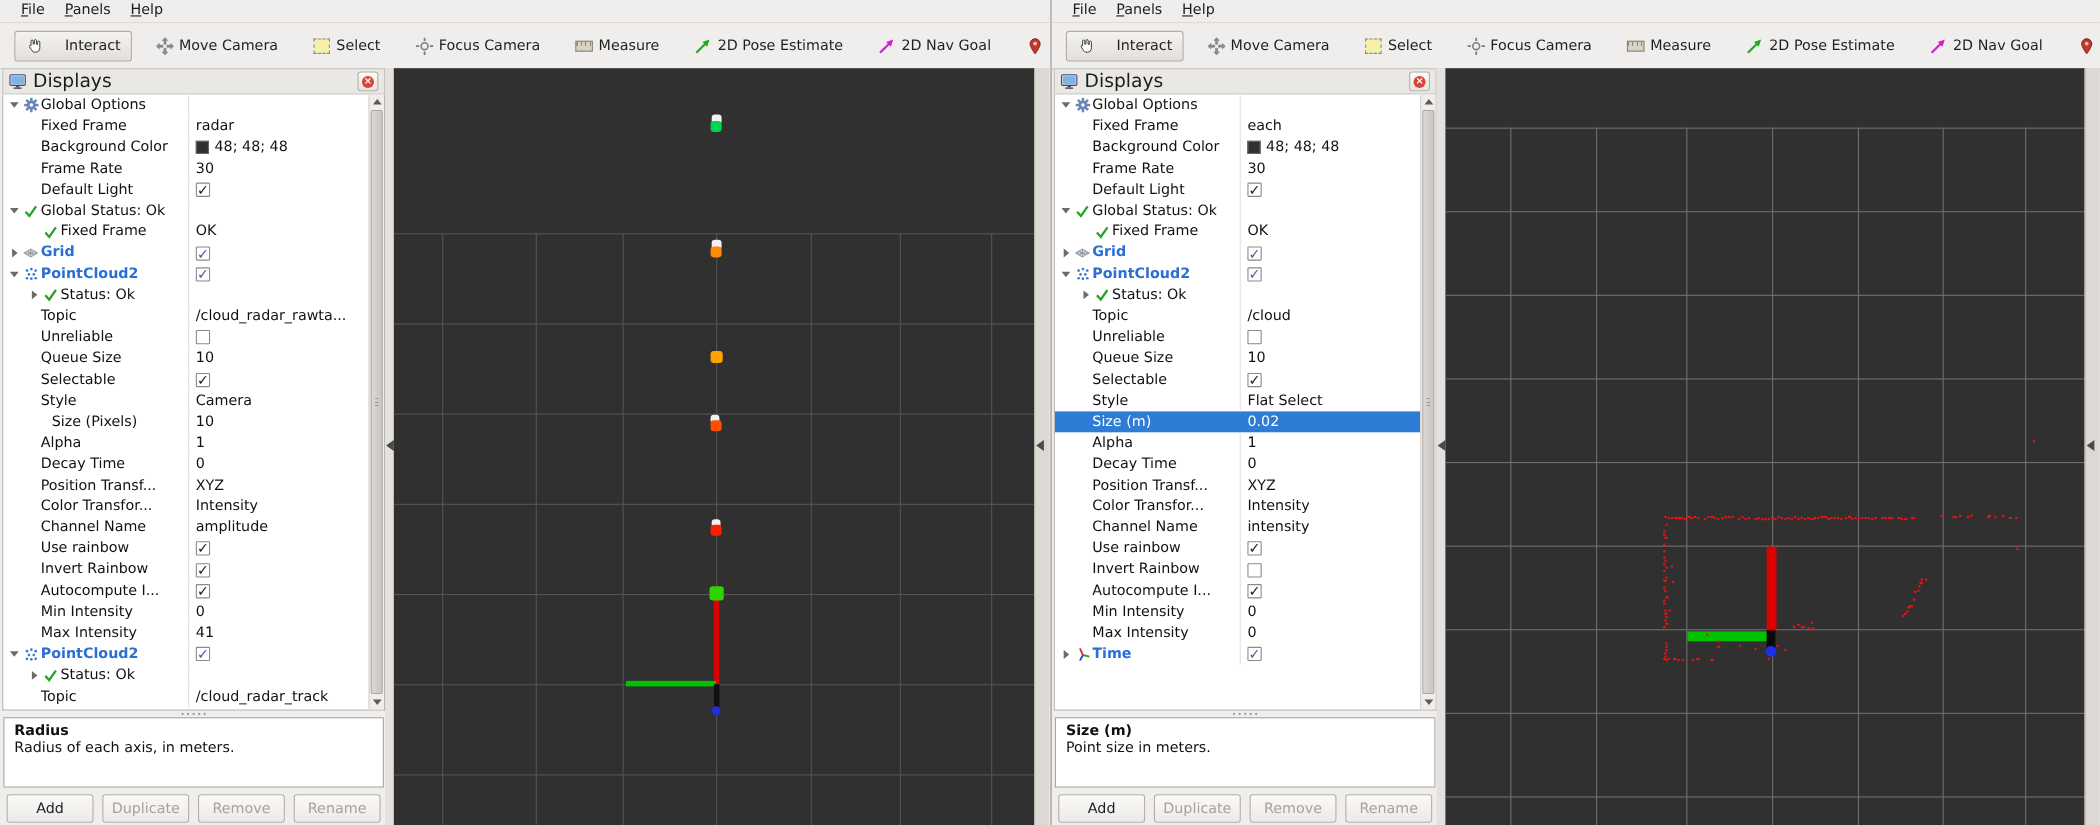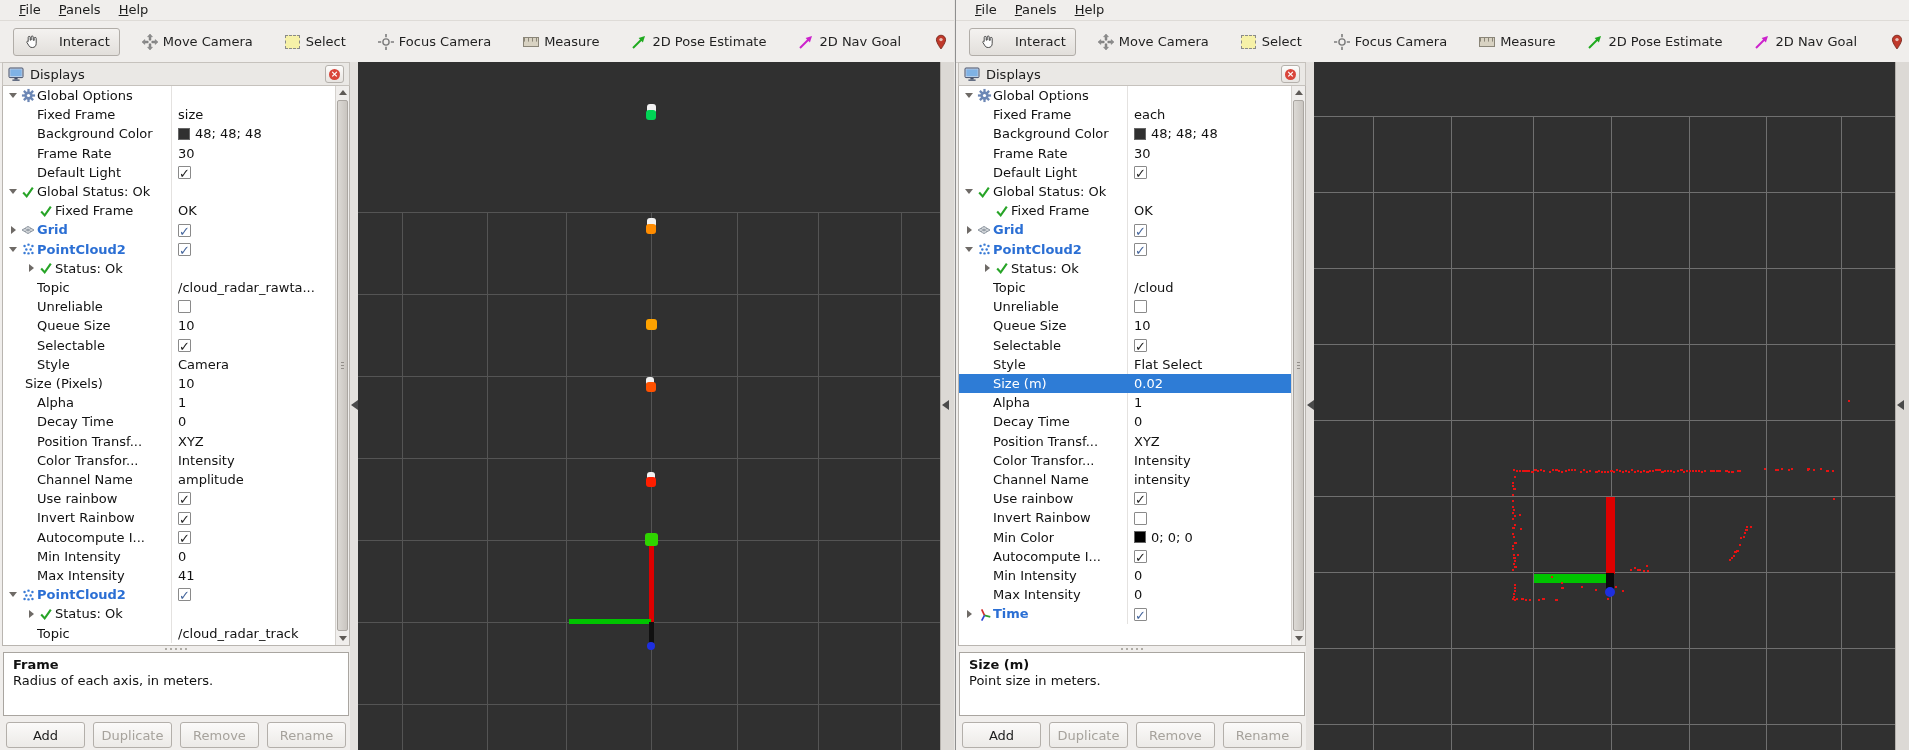--- a/index.html
+++ b/index.html
@@ -28,21 +28,21 @@
   .ticon svg{display:block;}
   .sel-box{width:13px;height:12px;background:#f6f1a8;border:1.4px dashed #8a8a8a;}
   .ruler-box{width:16px;height:8px;background:#d8d2c2;border:1px solid #8a8578;
              background-image:repeating-linear-gradient(90deg,#8a8578 0 1px,transparent 1px 4px);background-size:100% 45%;background-repeat:no-repeat;}
   .spacer{flex:1;}
 
   
   .panel{position:absolute;top:62px;left:2px;width:348px;bottom:0;background:#f0eeec;}
   .panel-header{position:absolute;top:0;left:0;right:0;height:24px;background:#eae8e5;
                 border:1px solid #c6c2bd;display:flex;align-items:center;padding:0 5px;box-sizing:border-box;}
-  .panel-title{font-size:13px;color:#1b1b1b;margin-left:6px;}
+  .panel-title{font-size:17px;color:#1b1b1b;margin-left:6px;}
   .close-btn{margin-left:auto;width:17px;height:16px;border:1px solid #b5b1ac;border-radius:3px;
              background:linear-gradient(#fdfcfb,#e7e4e1);display:flex;align-items:center;justify-content:center;}
   .close-dot{width:11px;height:11px;border-radius:50%;background:#d9453a;color:#fff;font-size:9px;font-weight:bold;
              line-height:11px;text-align:center;}
   .tree{position:absolute;top:24px;left:0;right:0;height:560px;background:#fff;
         border:1px solid #b9b5b0;border-top:none;box-sizing:border-box;overflow:hidden;}
   .rows{position:absolute;top:0;left:0;right:13px;bottom:0;overflow:hidden;}
   .row{display:flex;font-size:13px;color:#111;}
   .row.selected{background:#2e7cd6;}
   .row.selected .tree-label,.row.selected .val-col{color:#fff;}
@@ -206,21 +206,21 @@
             <div class="val-col"></div>
           </div>
           <div class="row" style="height: 19.2069px; line-height: 19.2069px;">
             <div class="lbl-col" style="padding-left: 22px;">
               <span class="exp">
                 <i></i>
               </span>
               <span class="tree-label">Fixed Frame</span>
             </div>
             <div class="val-col">
-              <span>size</span>
+              <span>radar</span>
             </div>
           </div>
           <div class="row" style="height: 19.2069px; line-height: 19.2069px;">
             <div class="lbl-col" style="padding-left: 22px;">
               <span class="exp">
                 <i></i>
               </span>
               <span class="tree-label">Background Color</span>
             </div>
             <div class="val-col">
@@ -392,21 +392,21 @@
               <span class="exp">
                 <i></i>
               </span>
               <span class="tree-label">Style</span>
             </div>
             <div class="val-col">
               <span>Camera</span>
             </div>
           </div>
           <div class="row" style="height: 19.2069px; line-height: 19.2069px;">
-            <div class="lbl-col" style="padding-left: 10px;">
+            <div class="lbl-col" style="padding-left: 32px;">
               <span class="exp">
                 <i></i>
               </span>
               <span class="tree-label">Size (Pixels)</span>
             </div>
             <div class="val-col">
               <span>10</span>
             </div>
           </div>
           <div class="row" style="height: 19.2069px; line-height: 19.2069px;">
@@ -591,21 +591,21 @@
         </div>
       </div>
     <div class="hsplit-dots">
         <b></b>
         <b></b>
         <b></b>
         <b></b>
         <b></b>
       </div>
     <div class="desc">
-      <div class="d-title">Frame</div>
+      <div class="d-title">Radius</div>
       <div>Radius of each axis, in meters.</div>
     </div>
     <div class="btnrow">
         <div class="pbtn">Add</div>
         <div class="pbtn disabled">Duplicate</div>
         <div class="pbtn disabled">Remove</div>
         <div class="pbtn disabled">Rename</div>
       </div>
   </div>
   <div class="vsplit">
@@ -1032,32 +1032,20 @@
           </div>
           <div class="row" style="height: 19.2069px; line-height: 19.2069px;">
             <div class="lbl-col" style="padding-left: 22px;">
               <span class="exp">
                 <i></i>
               </span>
               <span class="tree-label">Invert Rainbow</span>
             </div>
             <div class="val-col">
               <span class="chk"></span>
-            </div>
-          </div>
-          <div class="row" style="height: 19.2069px; line-height: 19.2069px;">
-            <div class="lbl-col" style="padding-left: 22px;">
-              <span class="exp">
-                <i></i>
-              </span>
-              <span class="tree-label">Min Color</span>
-            </div>
-            <div class="val-col">
-              <span class="swatch" style="background: rgb(0, 0, 0);"></span>
-              <span>0; 0; 0</span>
             </div>
           </div>
           <div class="row" style="height: 19.2069px; line-height: 19.2069px;">
             <div class="lbl-col" style="padding-left: 22px;">
               <span class="exp">
                 <i></i>
               </span>
               <span class="tree-label">Autocompute I...</span>
             </div>
             <div class="val-col">

